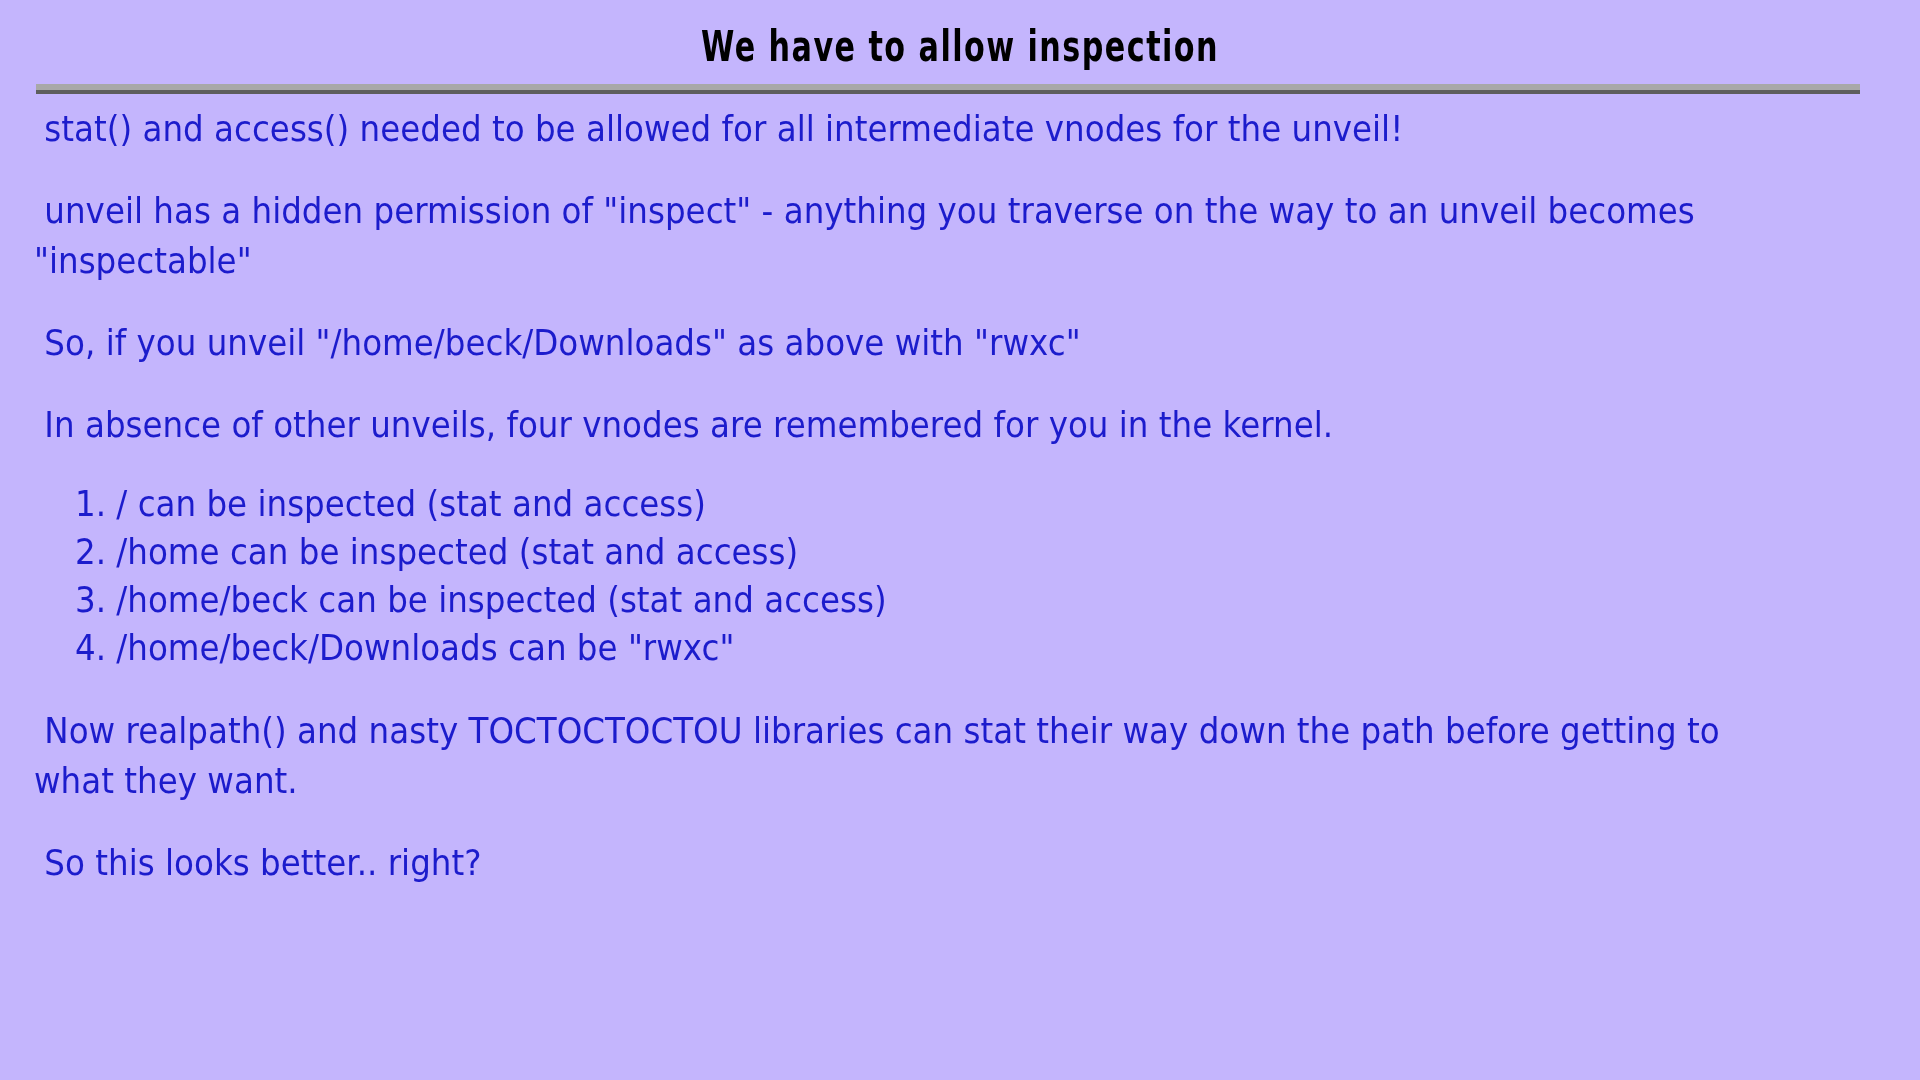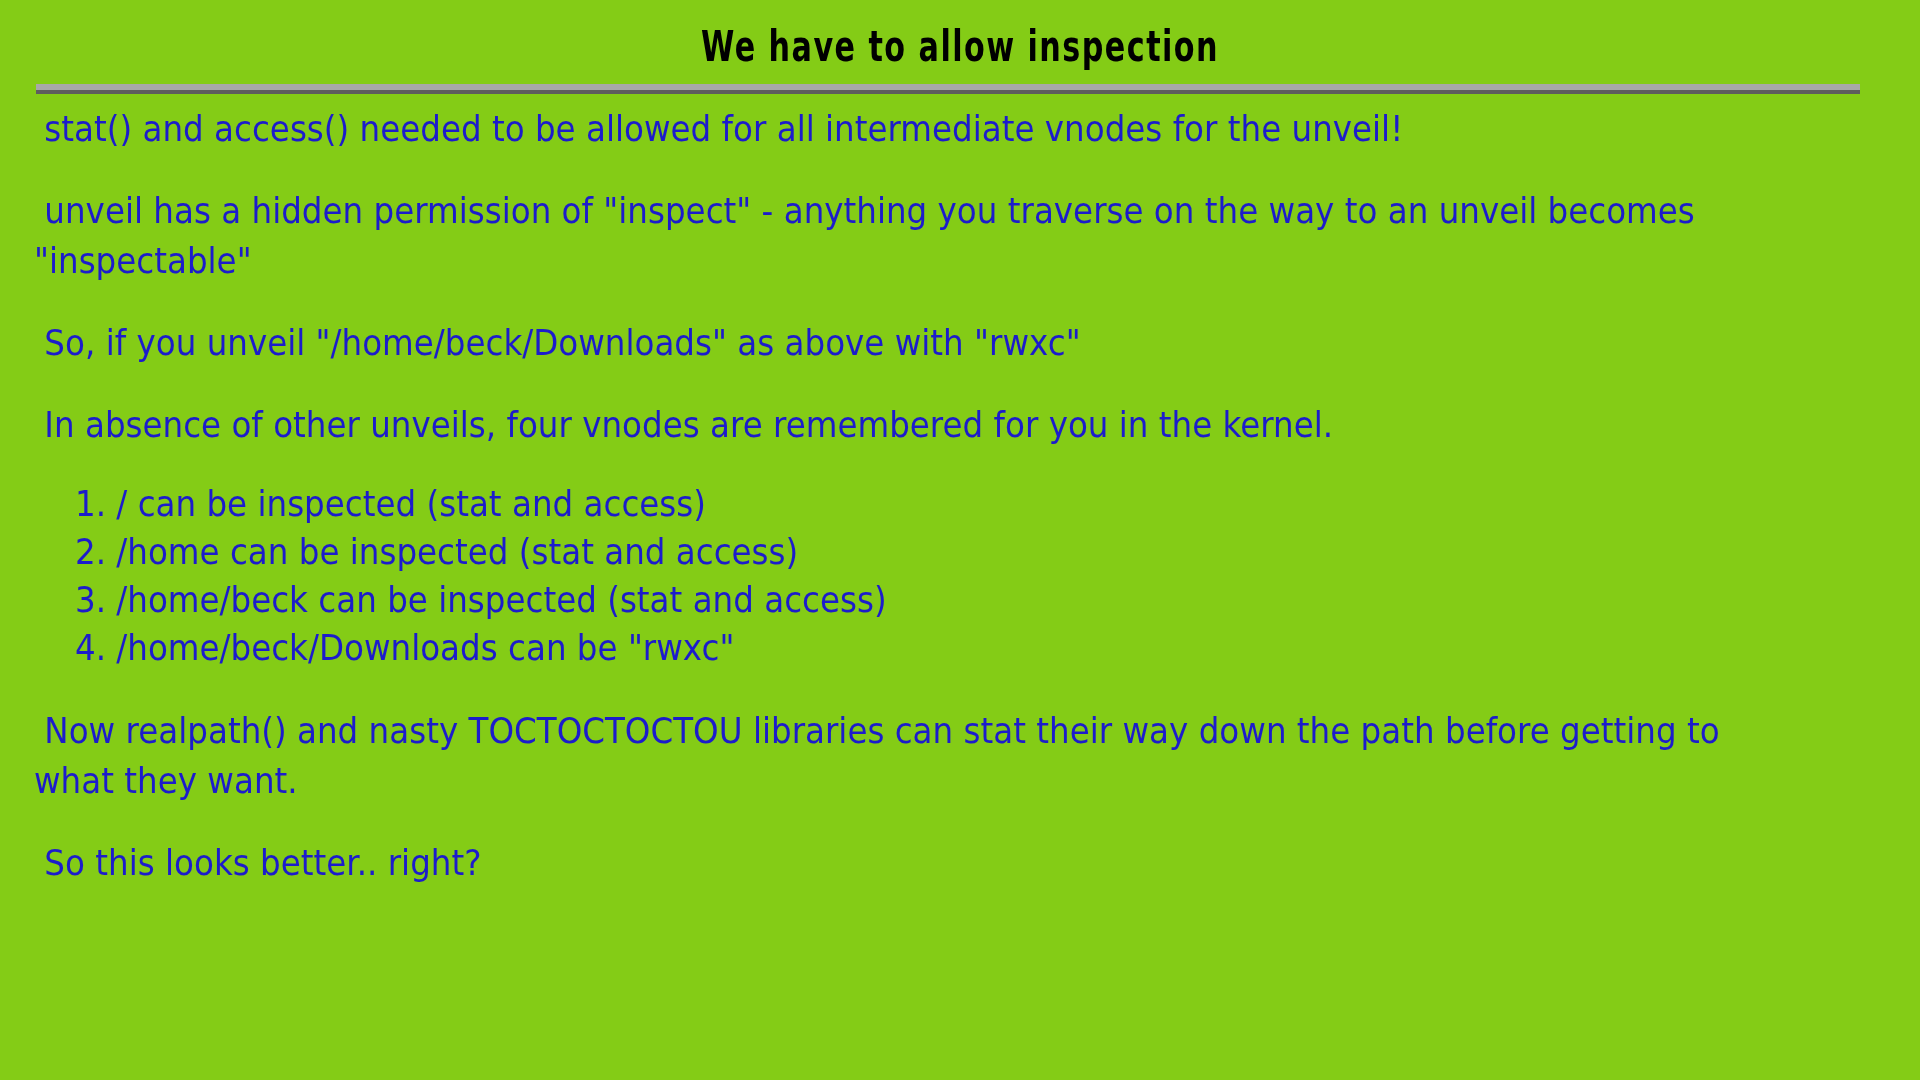--- a/index.html
+++ b/index.html
@@ -12,21 +12,21 @@
     width: 1920px;
     height: 1080px;
     overflow: hidden;
     font-family: "DejaVu Sans", sans-serif;
   }
 
   .slide {
     position: relative;
     width: 1920px;
     height: 1080px;
-    background: #84cc16;
+    background: #c4b5fd;
     box-sizing: border-box;
   }
 
   
   .slide-title {
     position: absolute;
     top: 24px;
     left: 0;
     width: 1920px;
     text-align: center;

